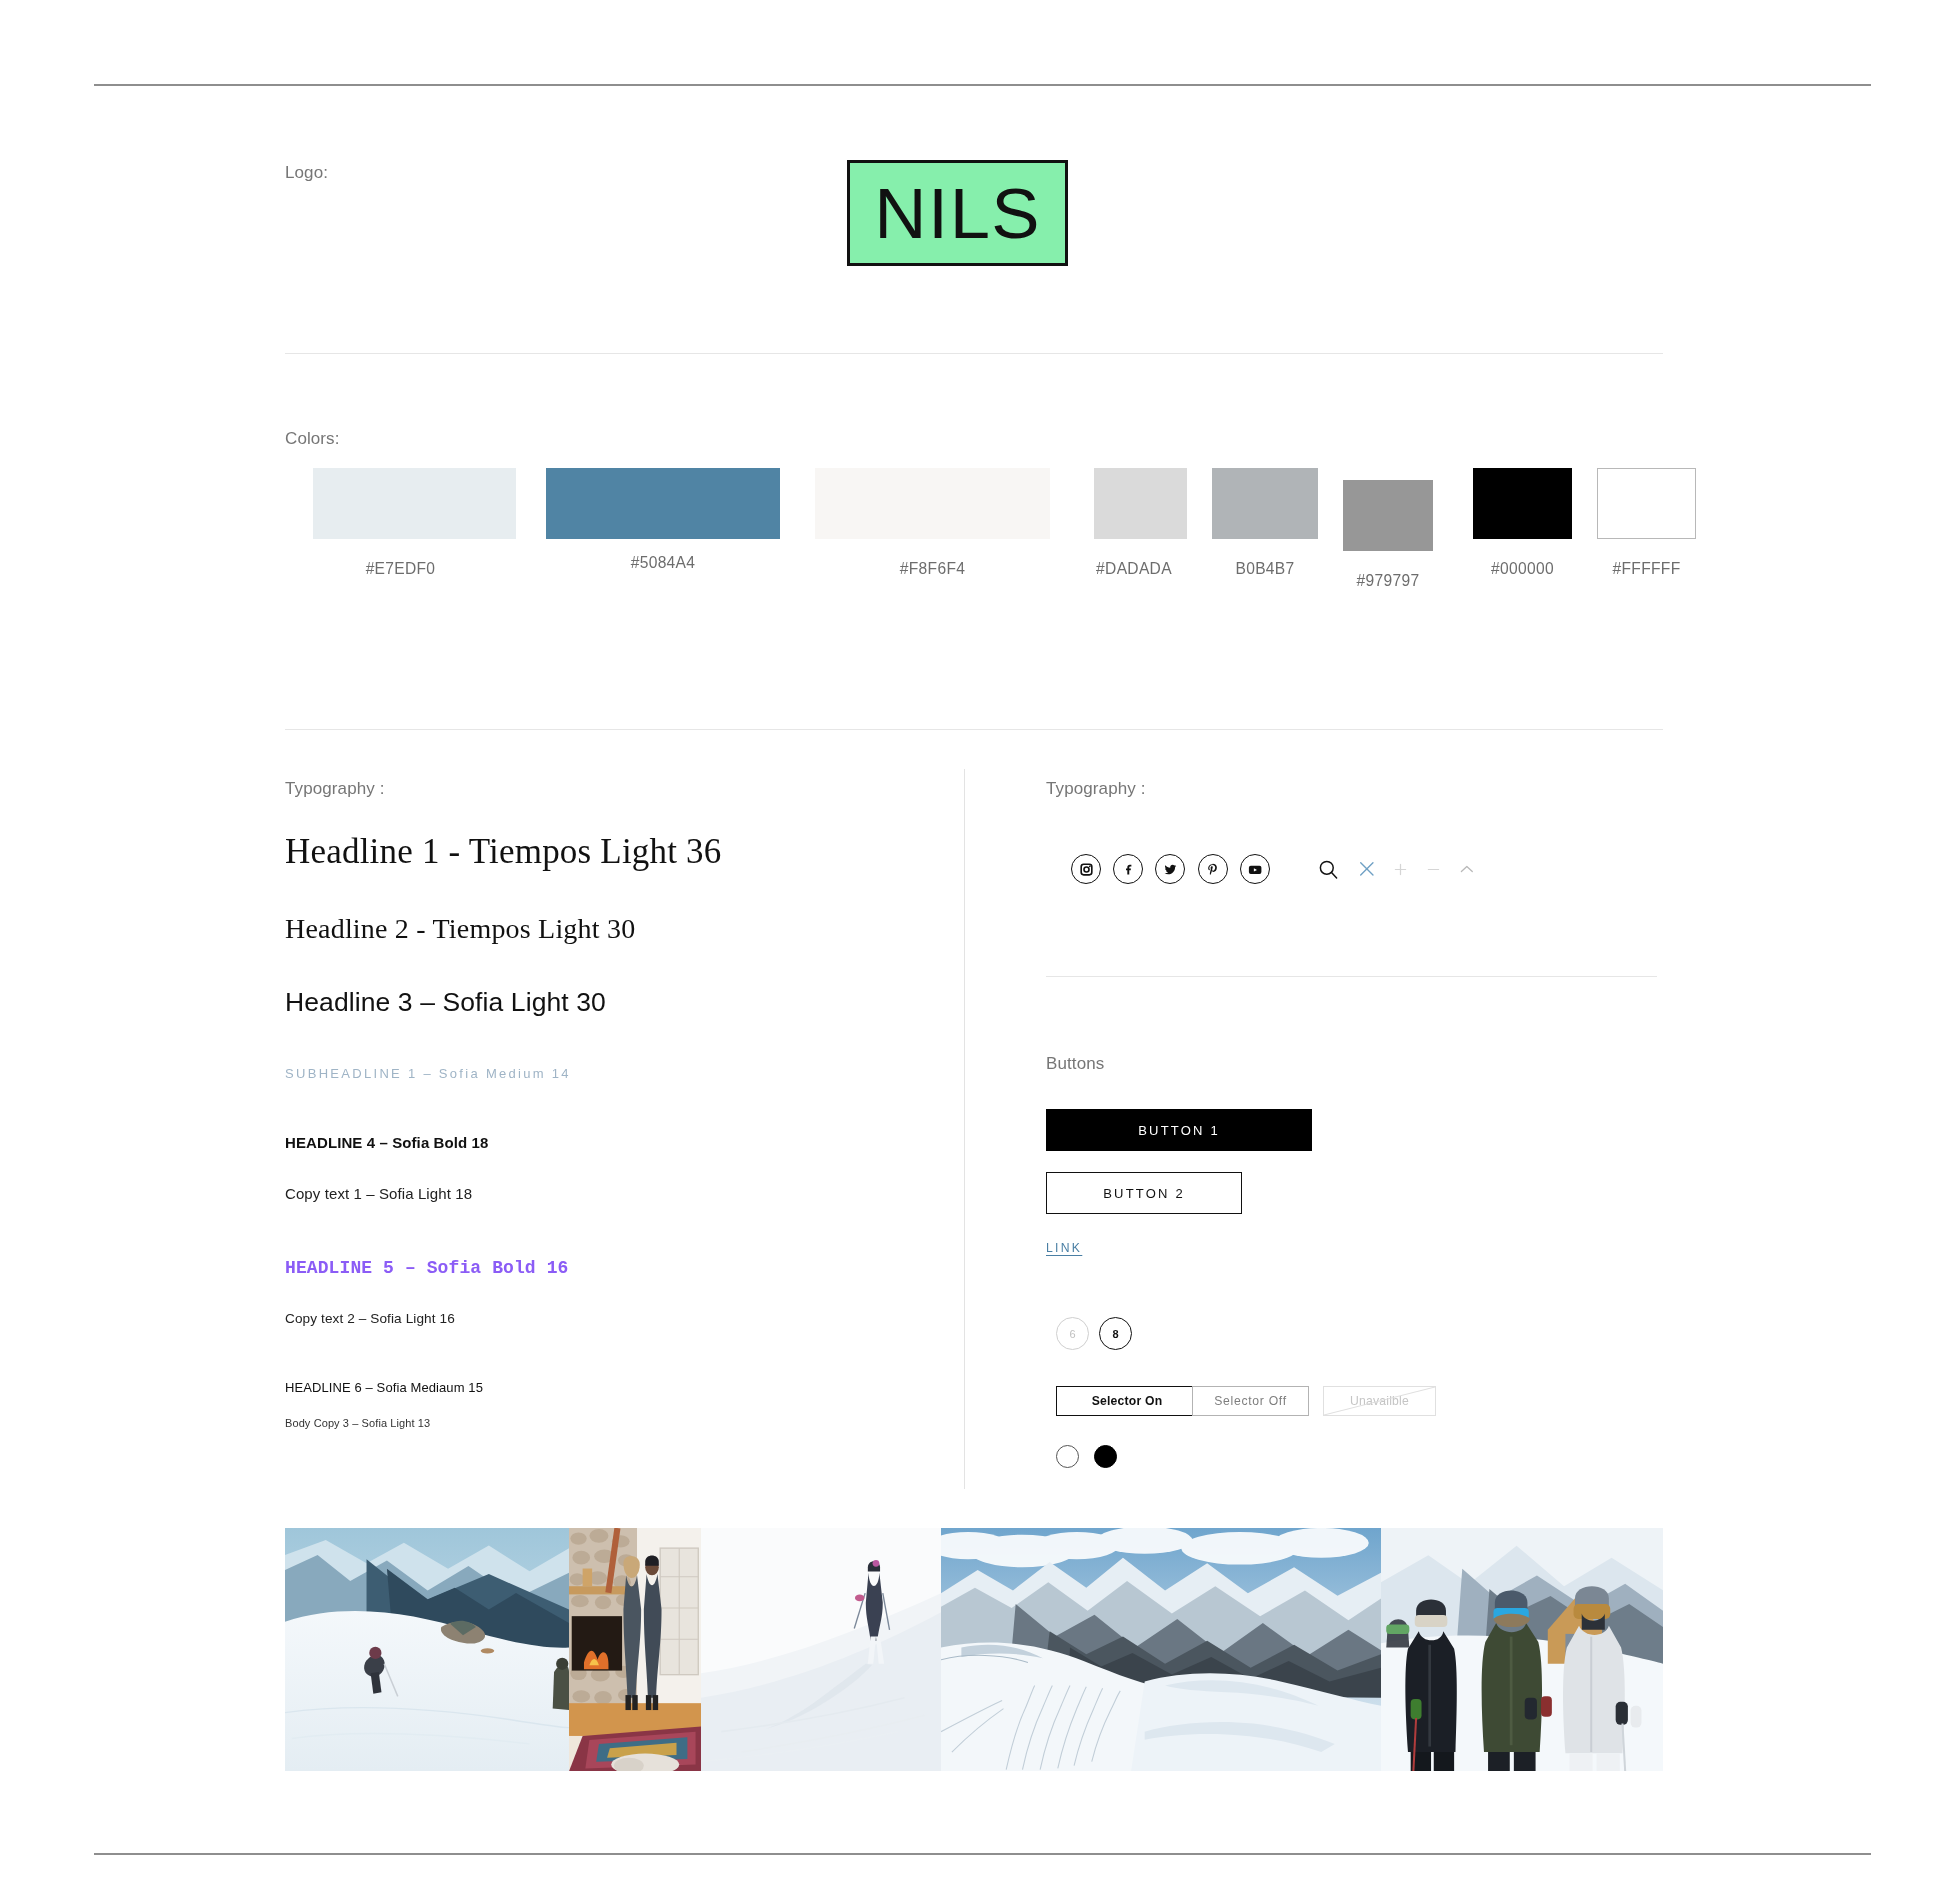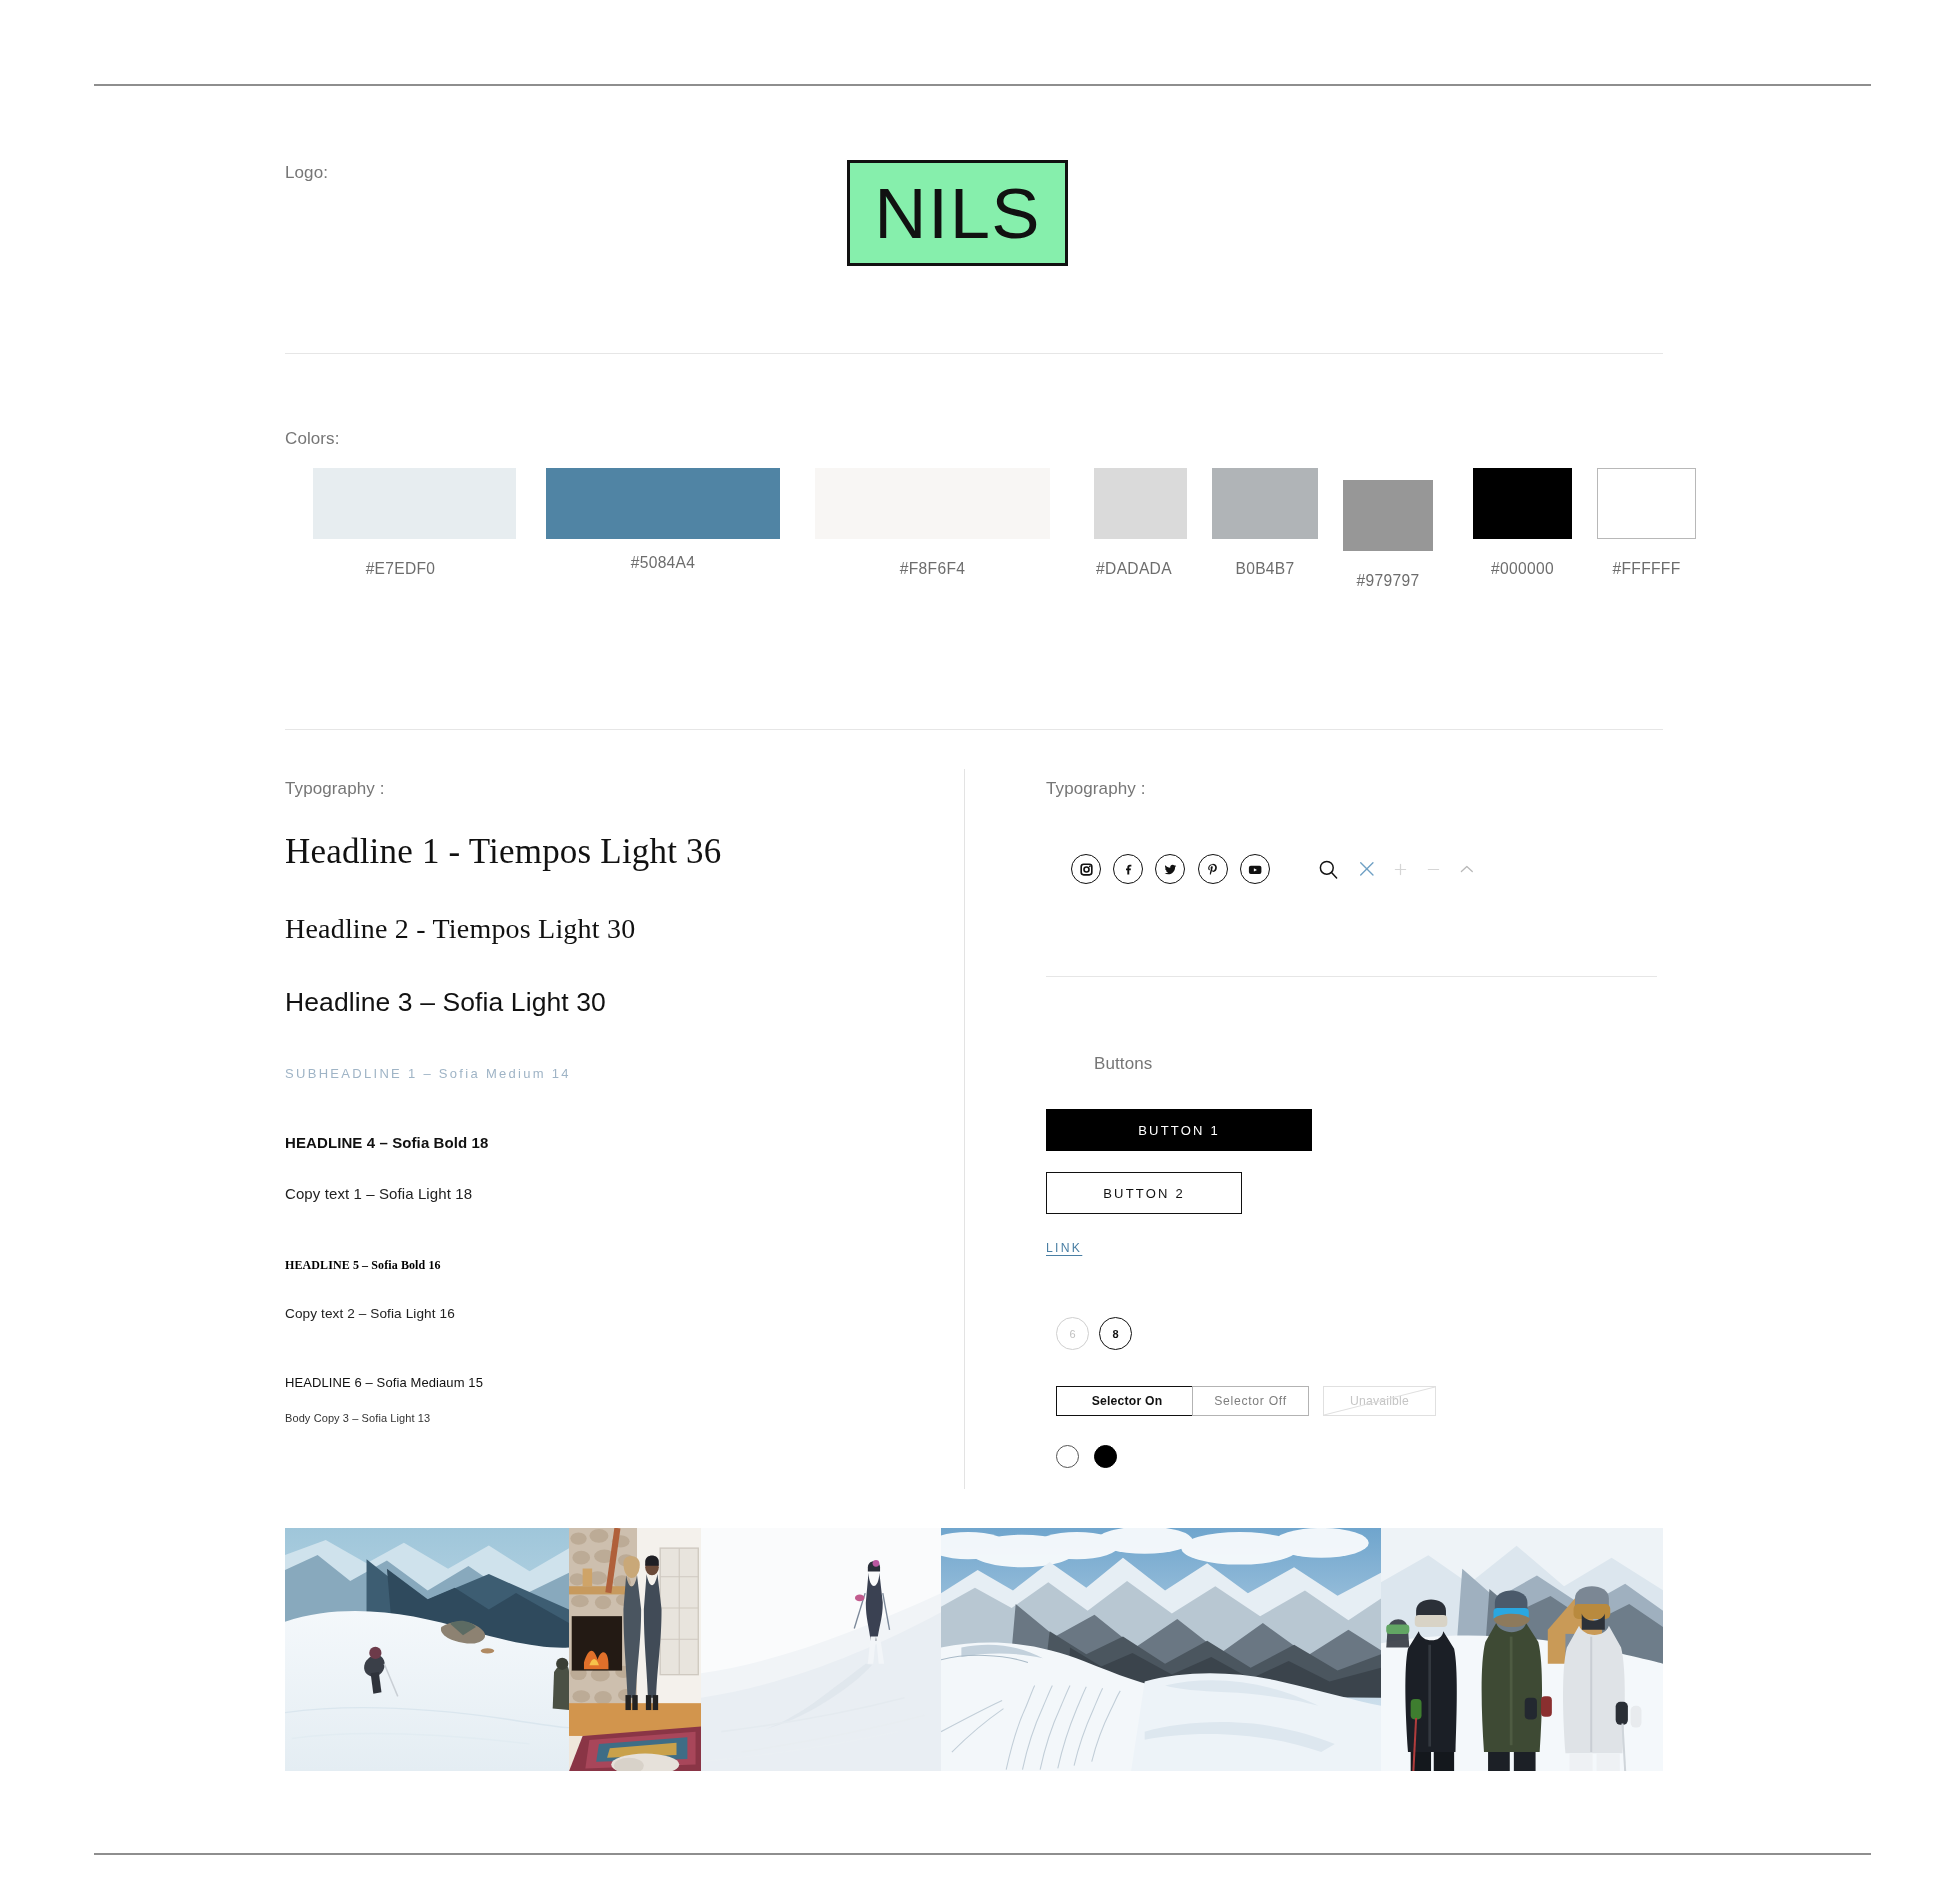--- a/index.html
+++ b/index.html
@@ -92,21 +92,21 @@
   .typo-label { left: 285px; top: 779px; }
   .icono-label { left: 1046px; top: 779px; }
 
   .typo-block { position: absolute; left: 285px; top: 832px; width: 652px; }
   .t-h1 { font-family: "Liberation Serif", serif; font-size: 35px; font-weight: 400; color: #111; letter-spacing: 0.2px; }
   .t-h2 { font-family: "Liberation Serif", serif; font-size: 28px; font-weight: 400; color: #111; letter-spacing: 0.2px; margin-top: 41px; }
   .t-h3 { font-family: "Liberation Sans", sans-serif; font-size: 26.5px; font-weight: 300; color: #111; letter-spacing: 0.1px; margin-top: 42px; }
   .t-sub { font-family: "Liberation Sans", sans-serif; font-size: 13px; font-weight: 500; color: #9fb4c6; letter-spacing: 2.3px; margin-top: 48px; }
   .t-h4 { font-family: "Liberation Sans", sans-serif; font-size: 15px; font-weight: 700; color: #111; letter-spacing: 0.1px; margin-top: 53px; }
   .t-c1 { font-family: "Liberation Sans", sans-serif; font-size: 15px; font-weight: 300; color: #222; letter-spacing: 0.1px; margin-top: 34px; }
-  .t-h5 { font-family: Liberation Serif, serif; font-size: 12px; font-weight: 700; color: #000000; letter-spacing: 0.1px; margin-top: 56px; }
+  .t-h5 { font-family: Liberation Mono, monospace; font-size: 18px; font-weight: 700; color: #8b5cf6; letter-spacing: 0.1px; margin-top: 56px; }
   .t-c2 { font-family: "Liberation Sans", sans-serif; font-size: 13.6px; font-weight: 300; color: #222; letter-spacing: 0.1px; margin-top: 33px; }
   .t-h6 { font-family: "Liberation Sans", sans-serif; font-size: 13px; font-weight: 500; color: #111; letter-spacing: 0.1px; margin-top: 54px; }
   .t-c3 { font-family: "Liberation Sans", sans-serif; font-size: 11px; font-weight: 300; color: #333; letter-spacing: 0.1px; margin-top: 22.4px; }
 
   
   .icon-row { position: absolute; left: 1071px; top: 854px; display: flex; align-items: center; }
   .soc {
     width: 30px; height: 30px;
     border: 1.7px solid #111;
     border-radius: 50%;
@@ -121,21 +121,21 @@
   .icono-rule {
     position: absolute;
     left: 1046px;
     top: 976px;
     width: 611px;
     height: 1.4px;
     background: #e6e6e6;
   }
 
   
-  .buttons-label { left: 1094px; top: 1054px; }
+  .buttons-label { left: 1046px; top: 1054px; }
   .btn1 {
     position: absolute;
     left: 1046px; top: 1109px;
     width: 266px; height: 42px;
     background: #000;
     color: #fff;
     font-size: 13px;
     letter-spacing: 2.2px;
     font-weight: 500;
     display: flex; align-items: center; justify-content: center;

